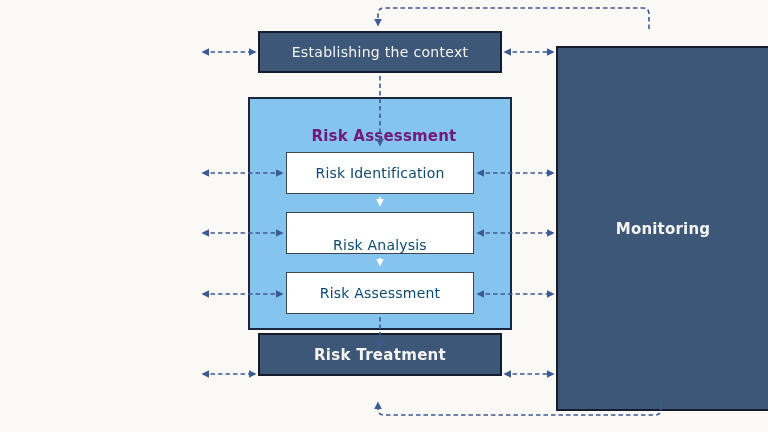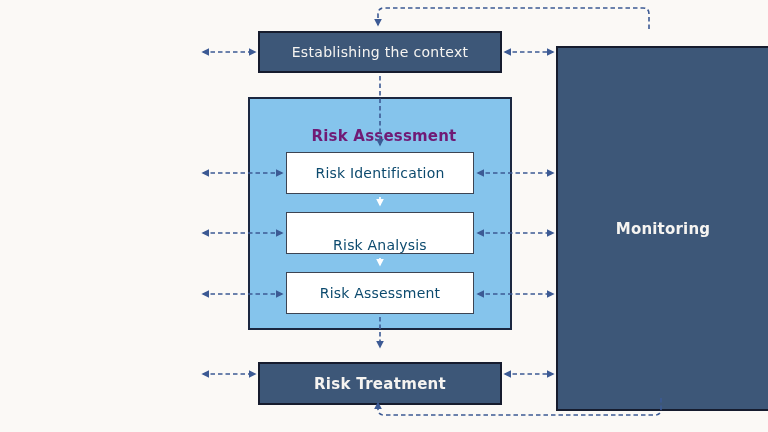--- a/index.html
+++ b/index.html
@@ -14,21 +14,21 @@
   .dark{
     background:#3d5778;
     border:2px solid #161c2e;
     color:#f6f4f1;
   }
   .side-panel{width:189px;height:365px;top:31px;font-weight:bold;font-size:15px;line-height:1.6;letter-spacing:.2px;}
   .left-panel{left:11px;}
   .right-panel{left:556px;width:214px;margin-top:15px;}
   .wide-box{left:258px;width:244px;height:42px;font-size:14px;letter-spacing:.3px;}
   .top-box{top:31px;font-weight:normal;}
-  .bottom-box{top:362px;height:43px;font-weight:bold;font-size:15px;}
+  .bottom-box{top:333px;height:43px;font-weight:bold;font-size:15px;}
   .assessment{
     left:248px;top:97px;width:264px;height:233px;
     background:#85c4ec;
     border:2px solid #1b2740;
     display:block;
   }
   .assessment-title{
     position:absolute;left:4px;top:28px;width:100%;
     text-align:center;font-weight:bold;font-size:15px;color:#701a75;letter-spacing:.2px;
   }

